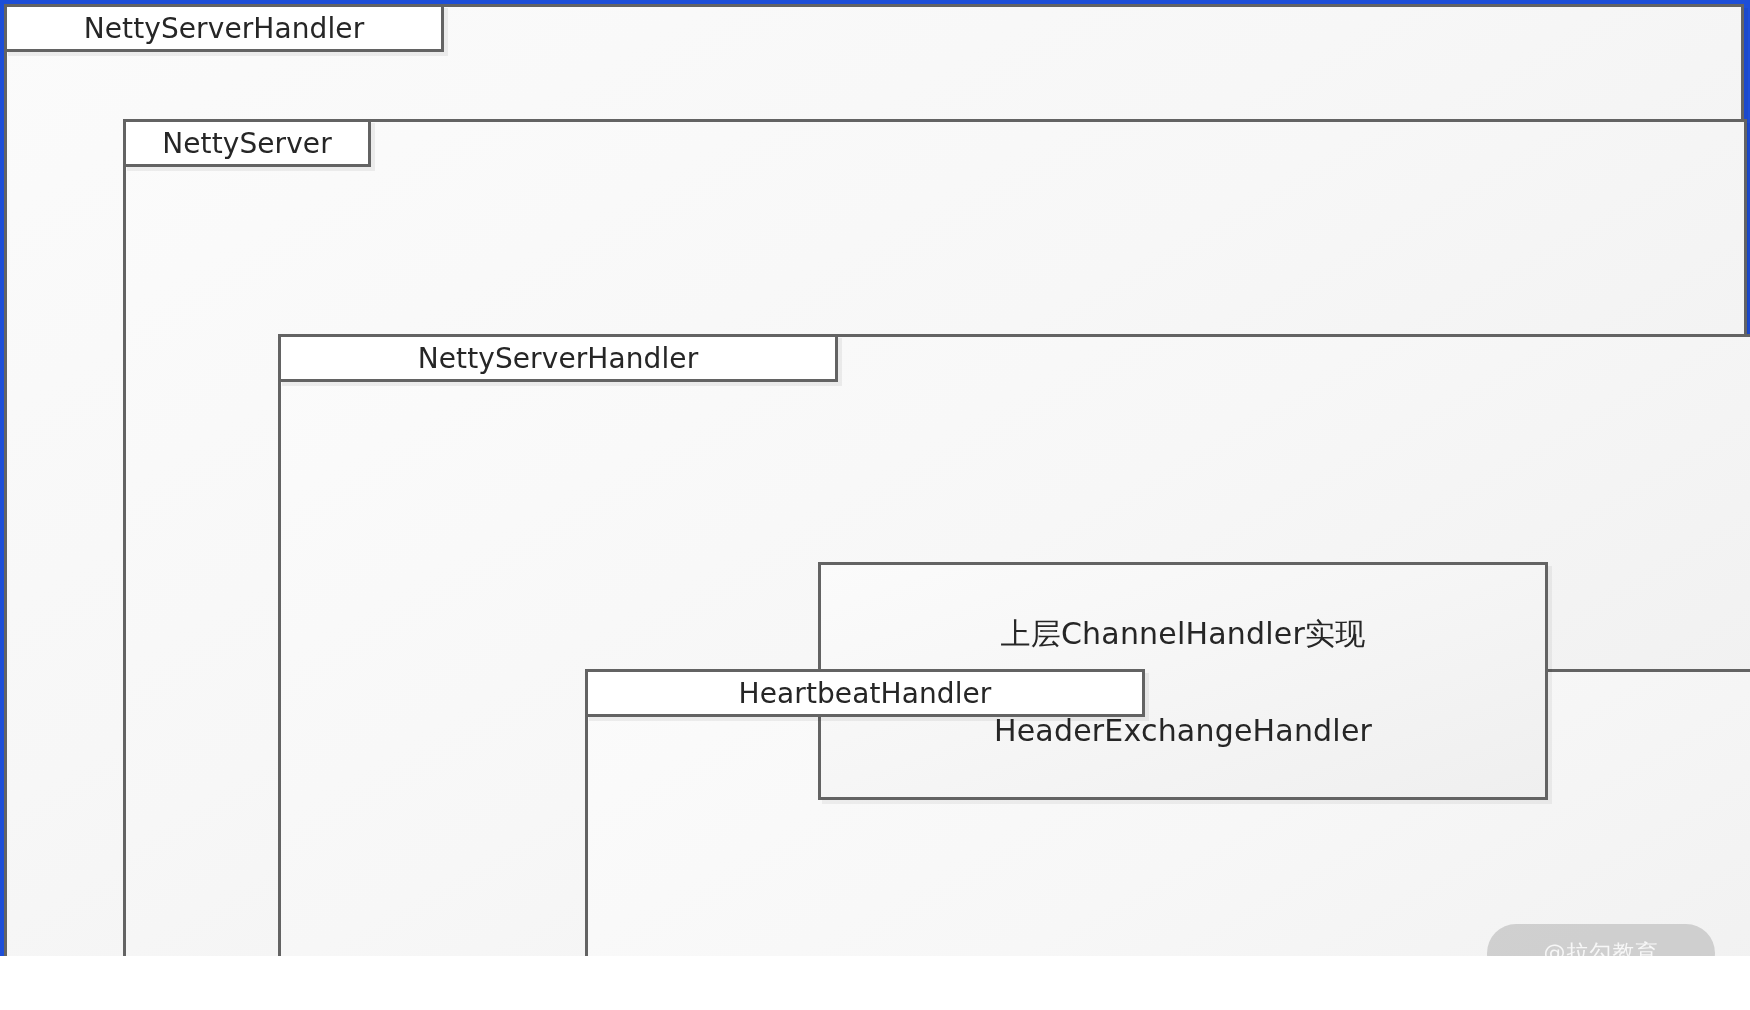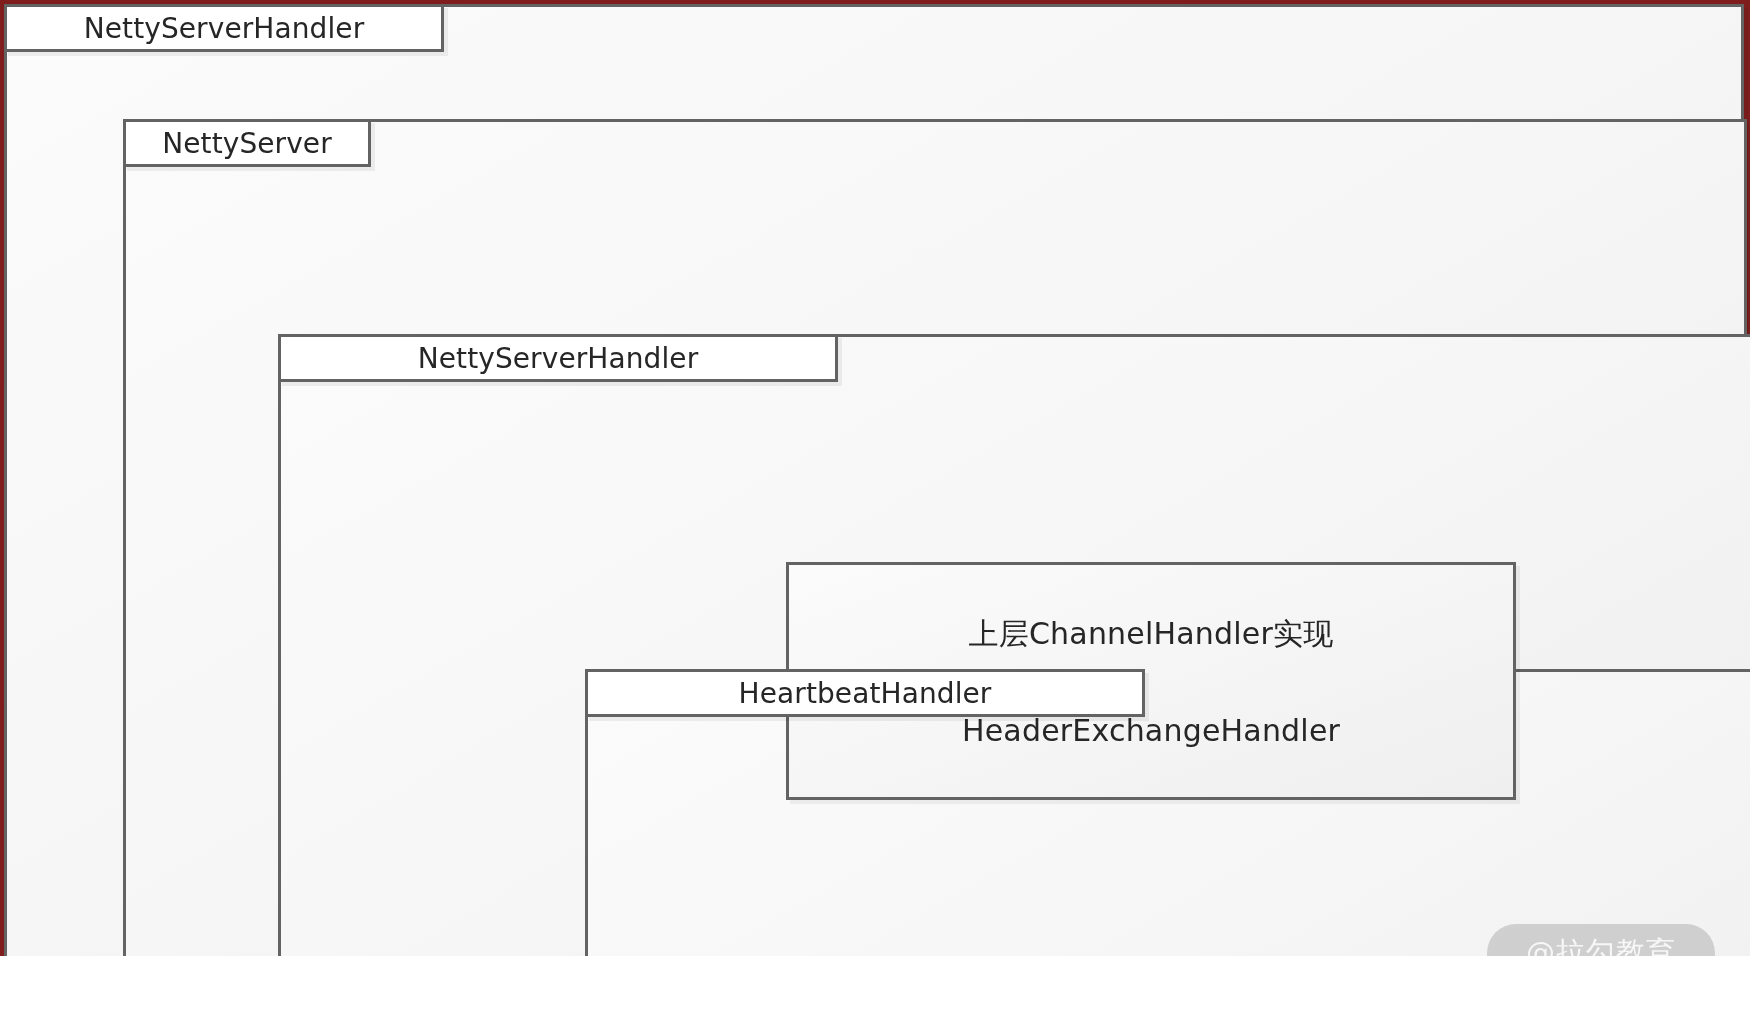--- a/index.html
+++ b/index.html
@@ -4,21 +4,21 @@
 <style>
   html, body {
     margin: 0;
     padding: 0;
     background: #ffffff;
   }
   #canvas {
     position: relative;
     width: 1750px;
     height: 956px;
-    background: #7f1d1d;
+    background: #1d4ed8;
     font-family: "DejaVu Sans", "Liberation Sans", sans-serif;
     overflow: hidden;
   }
 
   
   .pkg {
     position: absolute;
     border: 3px solid #636363;
     box-sizing: border-box;
     background: linear-gradient(150deg, #fbfbfb 0%, #f7f7f7 40%, #ededed 100%);
@@ -54,21 +54,21 @@
 
   #box-multimessage       { left: 152px; top: 212px; width: 1512px; height: 714px; }
   #box-multimessage > .tab { width: 560px; }
 
   #box-heartbeat          { left: 304px; top: 332px; width: 1324px; height: 564px; }
   #box-heartbeat > .tab   { width: 560px; }
 
   
   #box-impl {
     position: absolute;
-    left: 786px;
+    left: 818px;
     top: 562px;
     width: 730px;
     height: 238px;
     border: 3px solid #636363;
     box-sizing: border-box;
     background: linear-gradient(160deg, #fbfbfb 0%, #f6f6f6 45%, #efefef 100%);
     box-shadow: 4px 4px 0 rgba(0,0,0,0.05);
     display: flex;
     flex-direction: column;
     align-items: center;
@@ -88,21 +88,21 @@
     left: 1487px;
     top: 924px;
     width: 228px;
     height: 58px;
     border-radius: 29px;
     background: rgba(150,150,150,0.38);
     display: flex;
     align-items: center;
     justify-content: center;
     color: rgba(255,255,255,0.82);
-    font-size: 29px;
+    font-size: 22px;
     letter-spacing: 1px;
     white-space: nowrap;
     z-index: 5;
     pointer-events: none;
   }
 </style>
 </head>
 <body>
 
 <div id="canvas">

